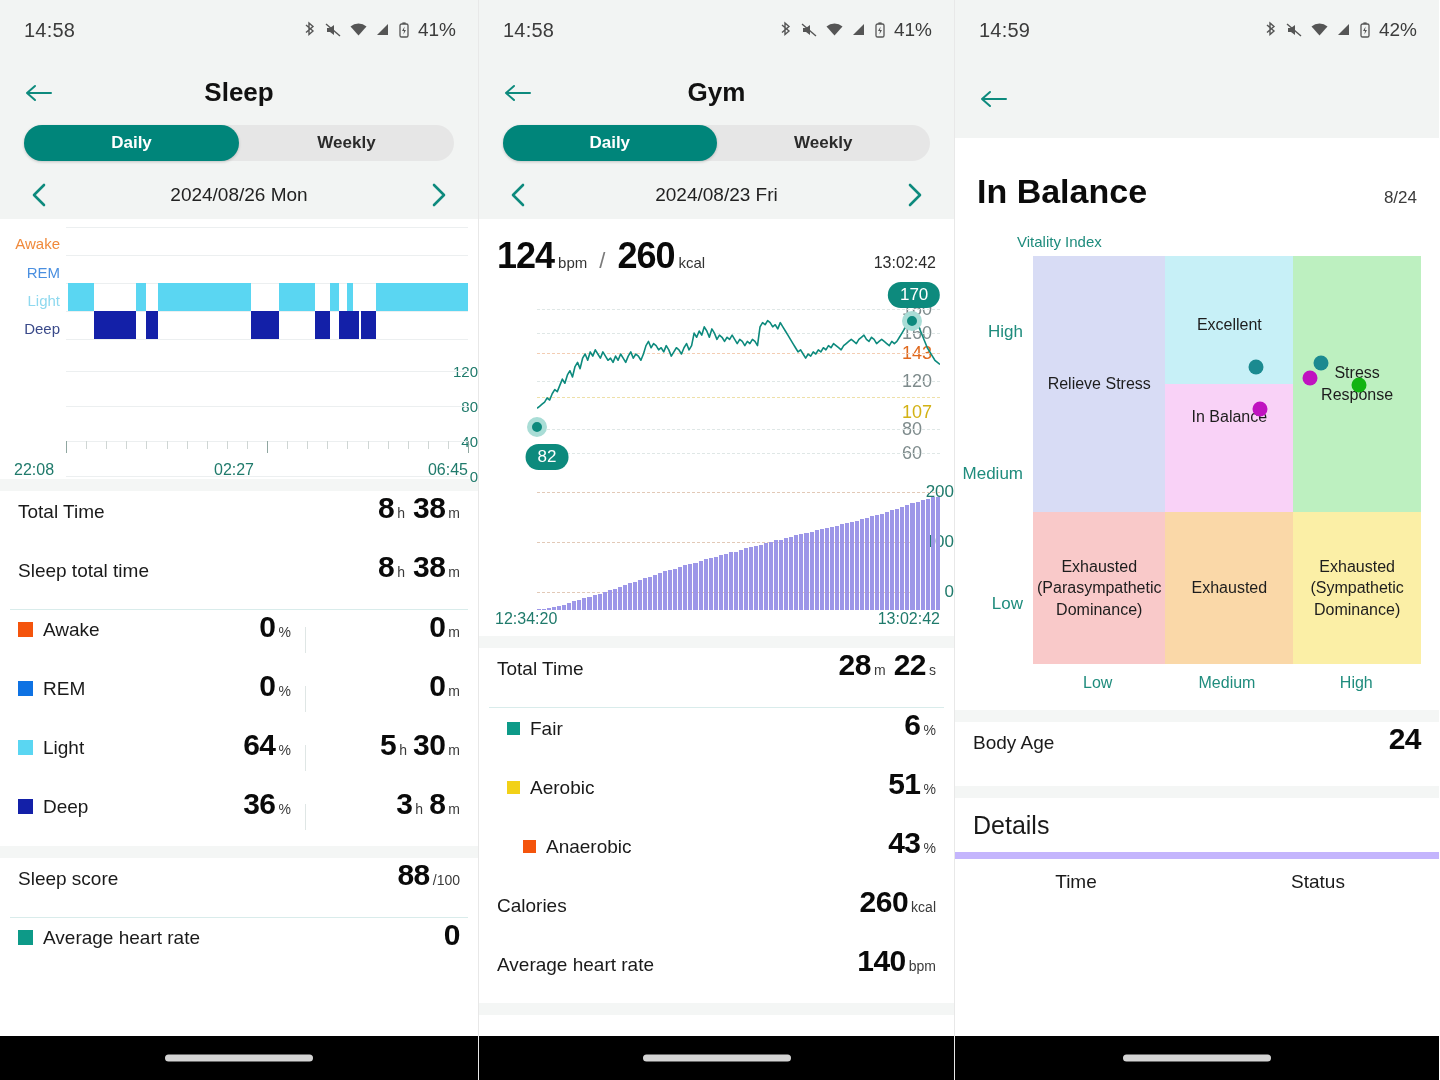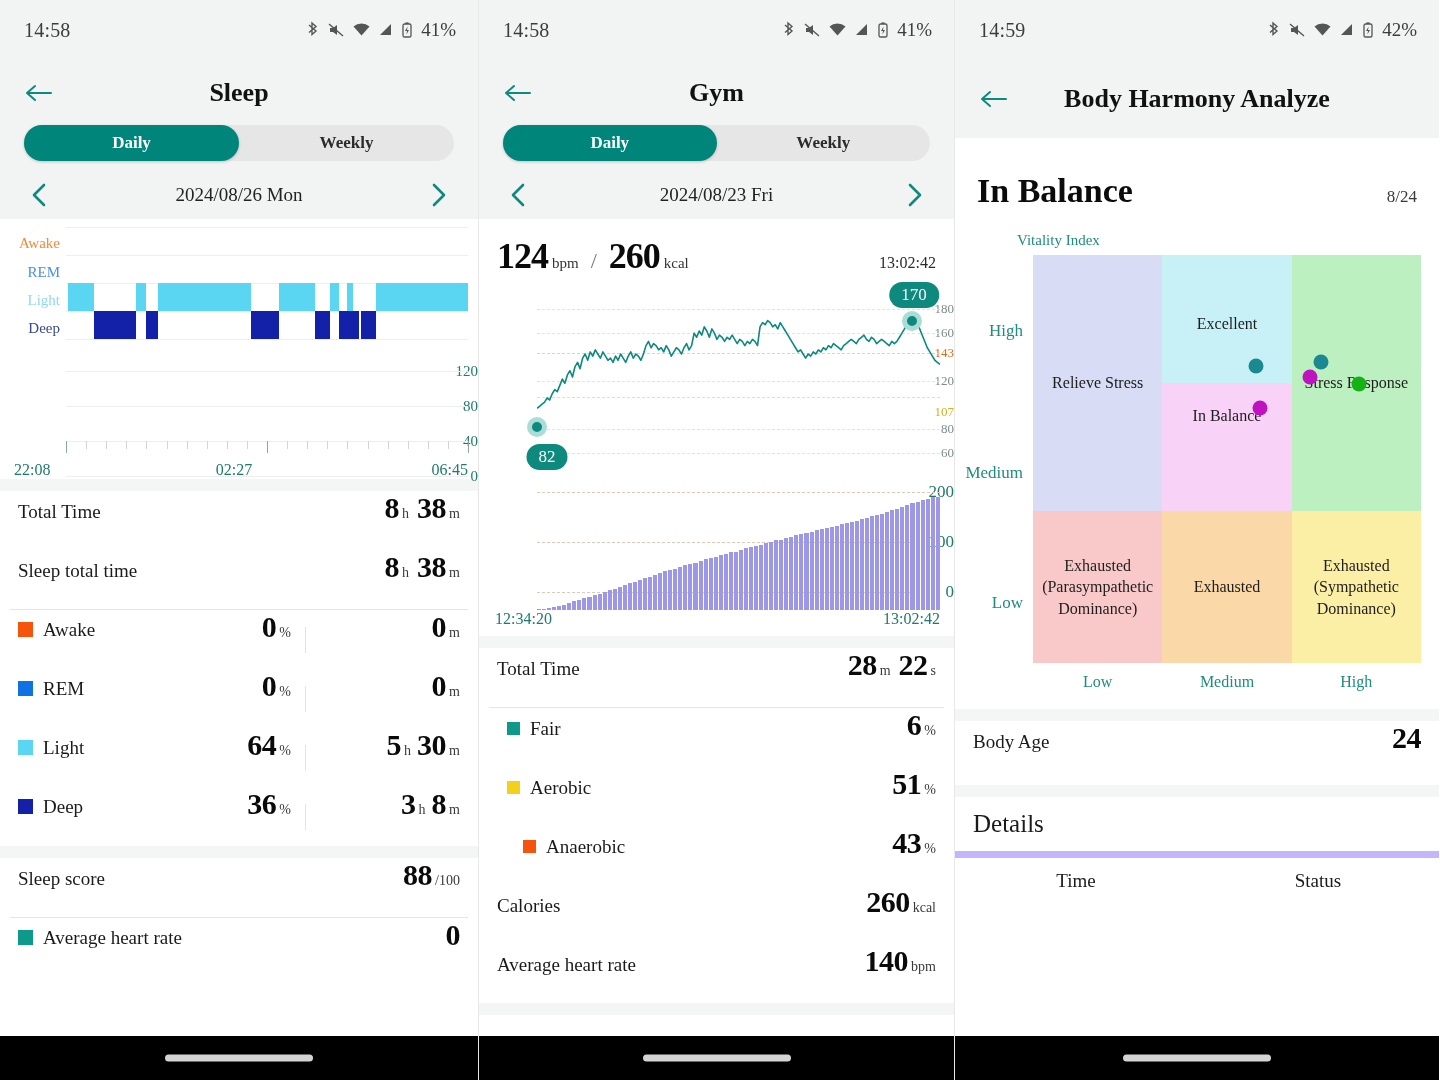--- a/index.html
+++ b/index.html
@@ -2,21 +2,21 @@
 <html><head>
 <meta charset="utf-8">
 <style>
   * { box-sizing: border-box; margin: 0; padding: 0; }
   html, body {
     width: 1440px; height: 1080px;
     font-family: "Liberation Sans", sans-serif;
     background: #ffffff; overflow: hidden;
   }
   .screens { display: flex; width: 1440px; height: 1080px; }
-  .screen { position: relative; height: 1080px; background: #ffffff; overflow: hidden; font-family: Liberation Serif, serif; }
+  .screen { position: relative; height: 1080px; background: #ffffff; overflow: hidden; }
   .s1 { width: 478px; }
   .s2 { width: 477px; border-left: 1px solid #e8e8e8; border-right: 1px solid #e8e8e8; }
   .s3 { width: 484px; }
 
   
   .statusbar {
     height: 60px; background: #f2f4f3;
     display: flex; align-items: center; justify-content: space-between;
     padding: 0 22px 0 24px;
   }
@@ -89,22 +89,22 @@
 
   
   .gymsum { display: flex; align-items: baseline; padding: 16px 18px 8px; }
   .gymsum .v { font-size: 36px; font-weight: bold; color: #0a0a0a; letter-spacing: -1px; }
   .gymsum .u { font-size: 15px; color: #333; margin-left: 4px; }
   .gymsum .slash { font-size: 22px; color: #7a7a7a; margin: 0 12px; }
   .gymsum .time { margin-left: auto; font-size: 16px; color: #2b2b2b; }
 
   
   .hrchart { position: relative; height: 185px; }
-  .hr-ylab { position: absolute; right: 0; transform: translateY(-50%); font-size: 13px;
-             width: 52px; text-align: right; }
+  .hr-ylab { position: absolute; right: 0; transform: translateY(-50%); font-size: 18px;
+             width: 52px; }
   .hr-grid { position: absolute; left: 58px; right: 14px; border-top: 1px dashed; height: 0; }
   .hr-svg { position: absolute; left: 58px; right: 14px; top: 0; bottom: 0; }
   .bubble { position: absolute; background: #0d8a7d; color: #fff; font-size: 17px;
             border-radius: 16px; padding: 3px 12px; transform: translate(-50%,-50%); white-space: nowrap; }
   .hrdot { position: absolute; width: 20px; height: 20px; border-radius: 50%;
            background: #0d8a7d; border: 5px solid #a9ddd6; transform: translate(-50%,-50%); }
 
   
   .calchart { position: relative; height: 140px; }
   .cal-ylab { position: absolute; right: 0; transform: translateY(-50%); font-size: 17px;
@@ -676,21 +676,20 @@
         <span class="sb-batt">42%</span>
       </span>
     </div>
 
     <div class="header" style="height:78px;">
       <span class="back-btn">
         <svg width="30" height="24" viewBox="0 0 30 24">
             <path d="M12 5L4 12l8 7M4 12h24" stroke="#0d8a7d" stroke-width="2" fill="none" stroke-linecap="round" stroke-linejoin="round"></path>
           </svg>
       </span>
-      <span class="title">Body Harmony Analyze</span>
     </div>
 
     <div class="bh-head">
       <span class="bh-title">In Balance</span>
       <span class="bh-count">8/24</span>
     </div>
 
     <div class="bh-axis-top">Vitality Index</div>
 
     <div class="bh-matrix-wrap">

